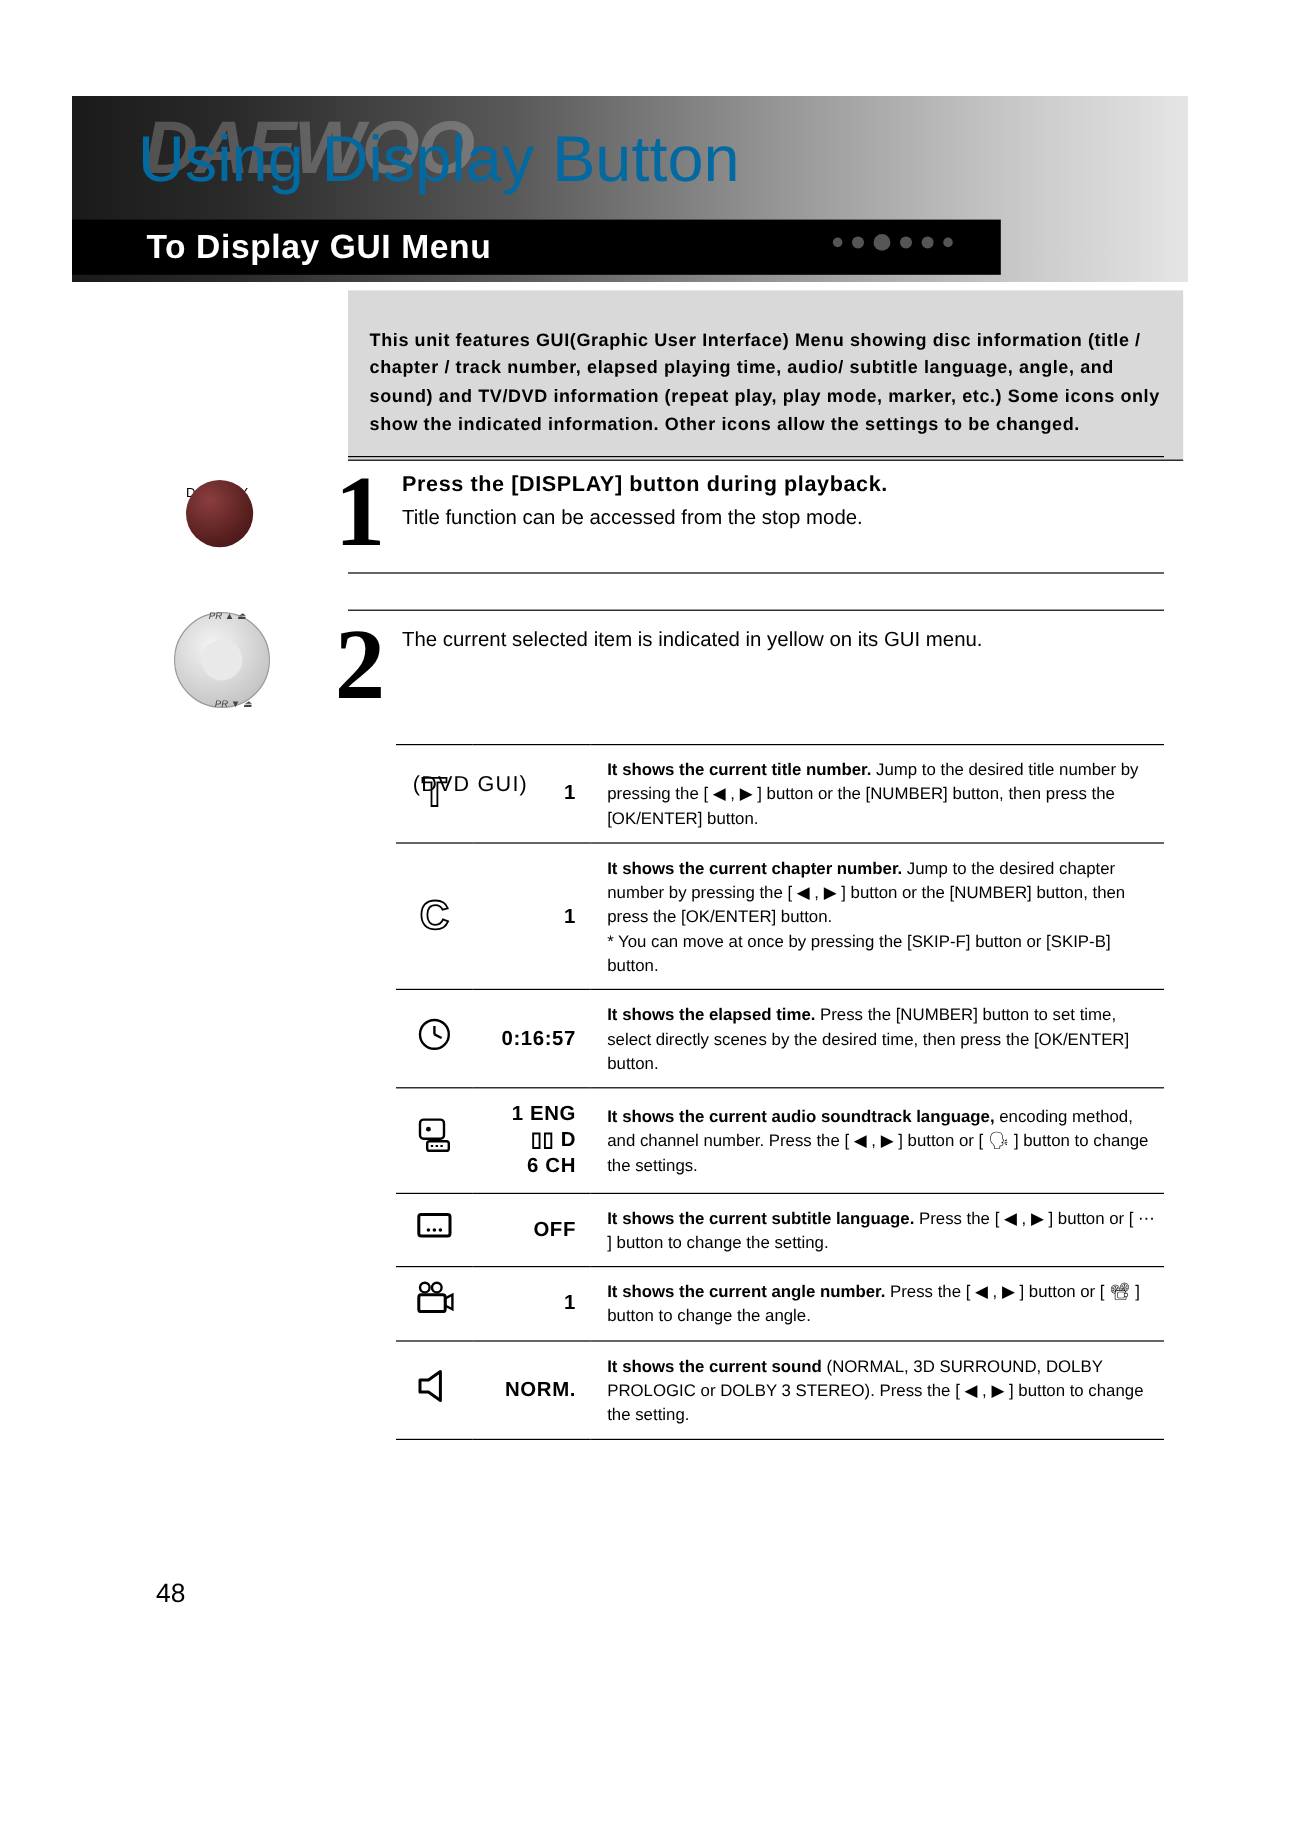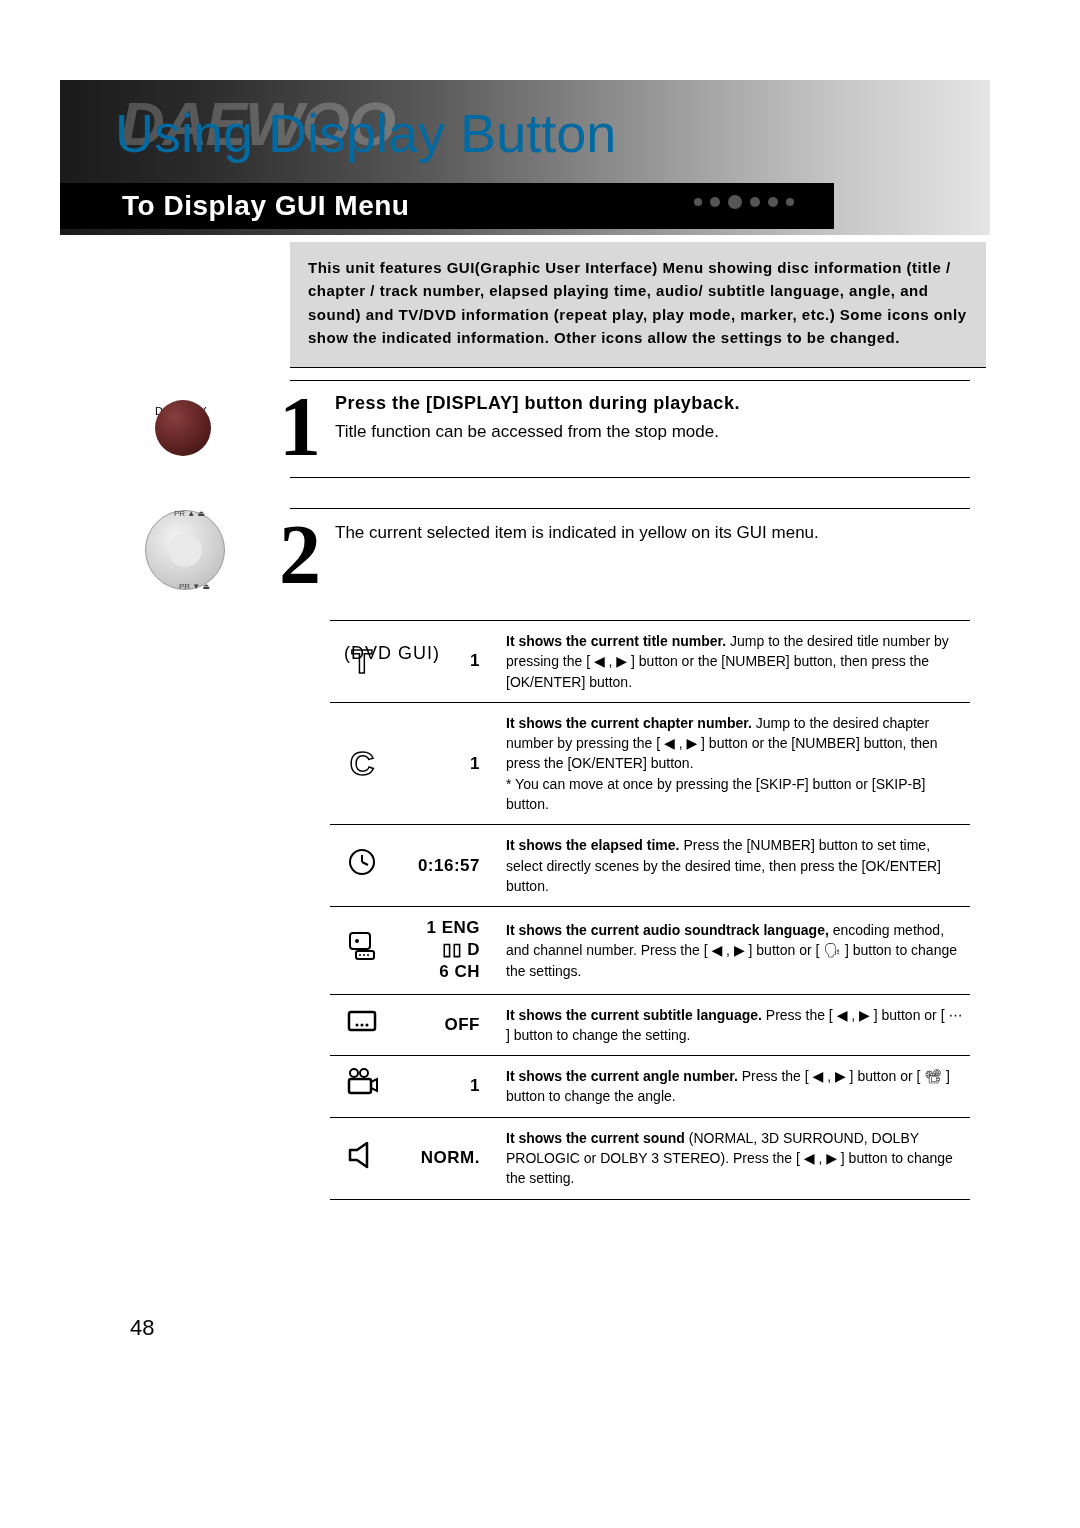--- a/index.html
+++ b/index.html
@@ -78,21 +78,21 @@
   .dot { background:#555; border-radius:50%; }
   .d1{width:8px;height:8px;} .d2{width:10px;height:10px;} .d3{width:14px;height:14px;}
   .d4{width:10px;height:10px;} .d5{width:10px;height:10px;} .d6{width:8px;height:8px;}
 
   .intro-box {
     position: absolute;
     left: 290px;
     top: 242px;
     width: 660px;
     background: #d9d9d9;
-    padding: 14px 18px 18px 18px;
+    padding: 30px 18px 18px 18px;
     font-size: 15px;
     font-weight: 700;
     line-height: 1.55;
     letter-spacing: 0.5px;
     border-bottom: 1.5px solid #000;
   }
 
   .display-label {
     position:absolute;
     left:155px; top:405px;
@@ -101,20 +101,21 @@
   .display-btn {
     position:absolute; left:155px; top:400px;
     width:56px; height:56px; border-radius:50%;
     background: radial-gradient(circle at 35% 30%, #8a3e3e 0%, #5a2020 60%, #3a1212 100%);
   }
   .nav-disc {
     position:absolute; left:145px; top:510px;
     width:78px; height:78px; border-radius:50%;
     background: radial-gradient(circle at 40% 35%, #f4f4f4 0%, #d8d8d8 45%, #b5b5b5 100%);
     border:1px solid #999;
+    font-style:italic;
   }
   .nav-disc .inner {
     position:absolute; left:22px; top:22px; width:34px; height:34px;
     border-radius:50%; background:#e9e9e9;
   }
   .nav-disc .lbl { position:absolute; font-size:8px; color:#444; }
   .nav-disc .lt { left:28px; top:-2px; }
   .nav-disc .lb { left:33px; bottom:-2px; }
 
   .step-row {

